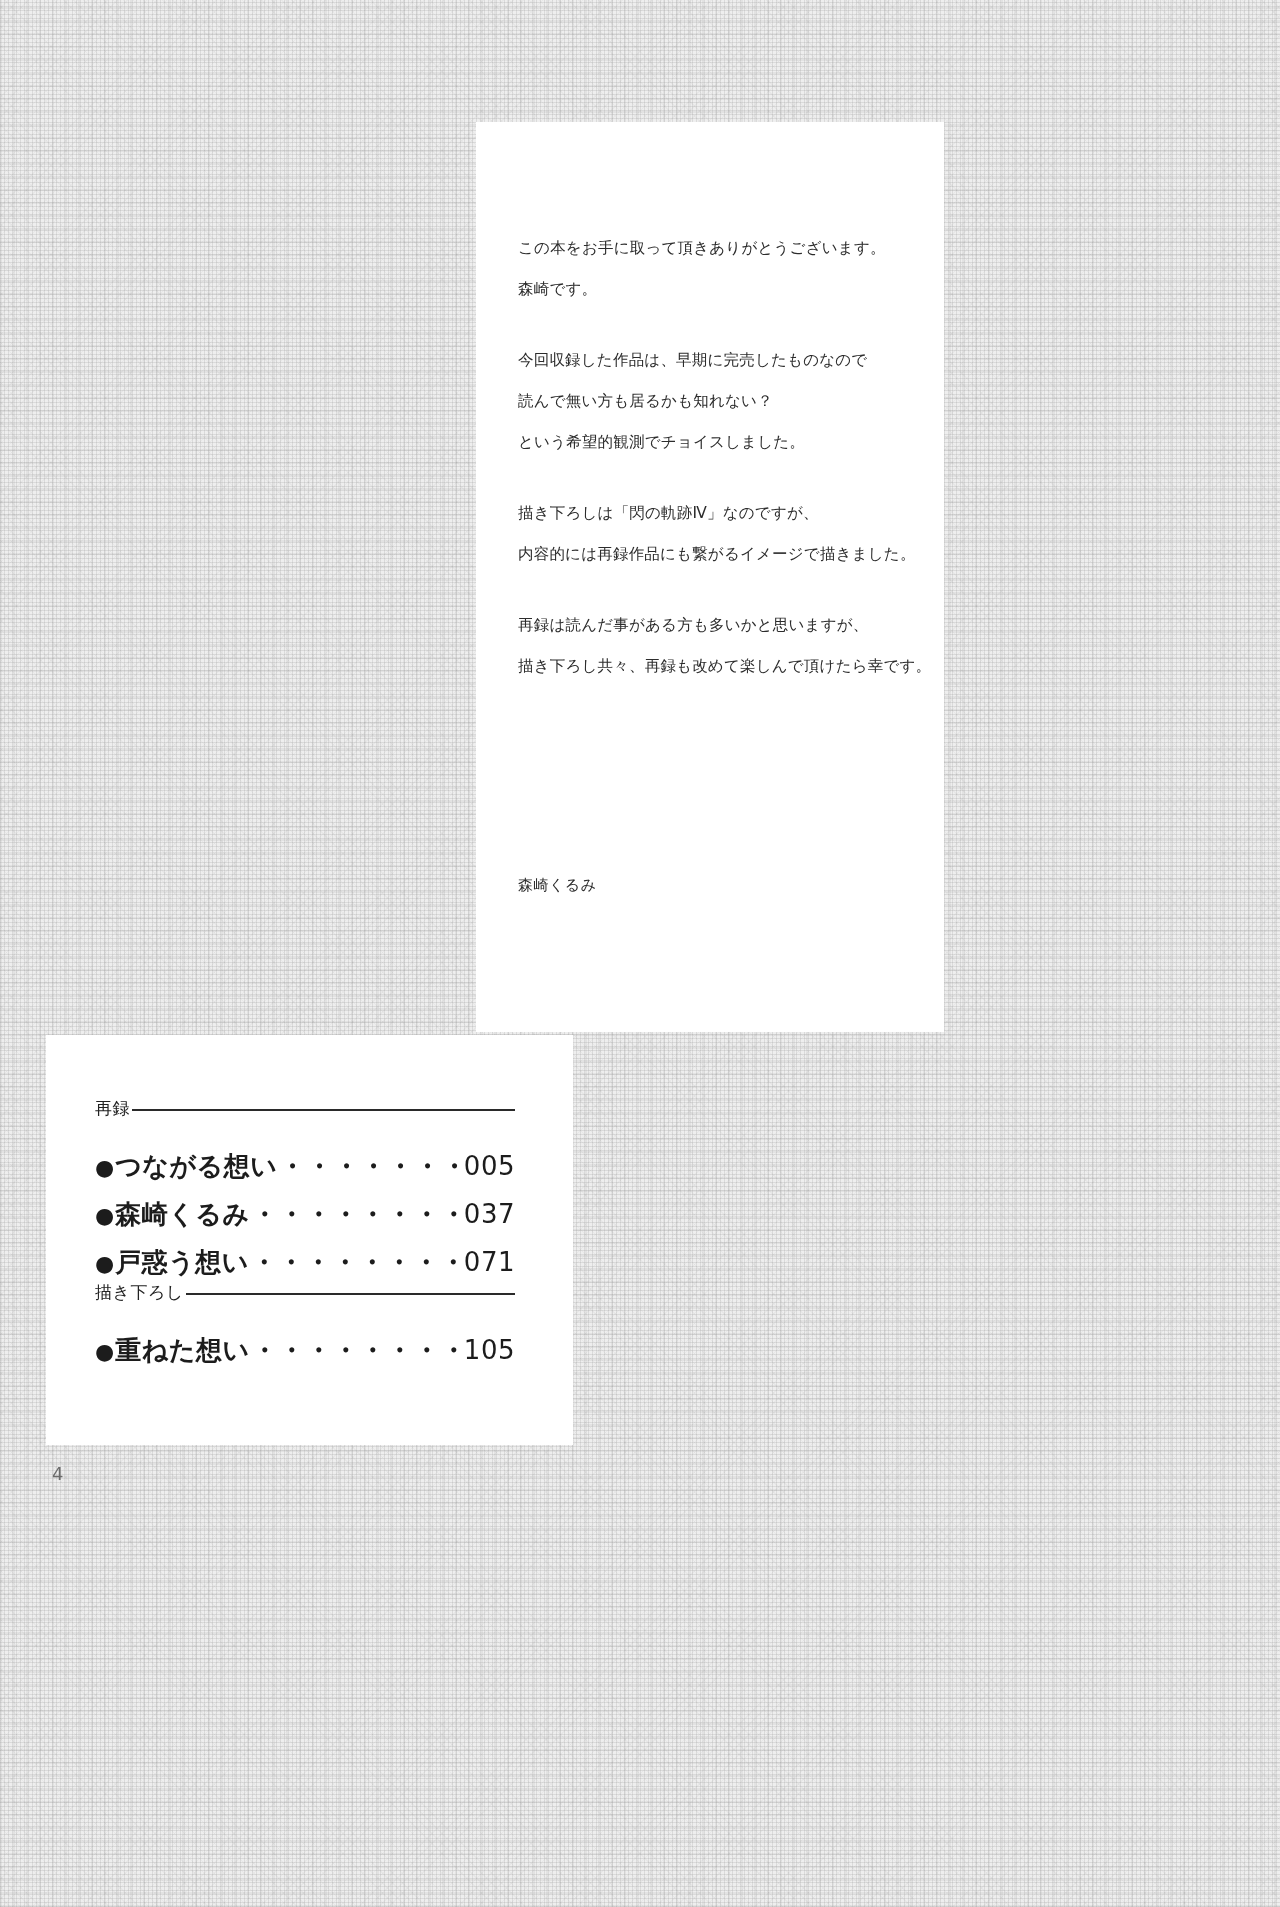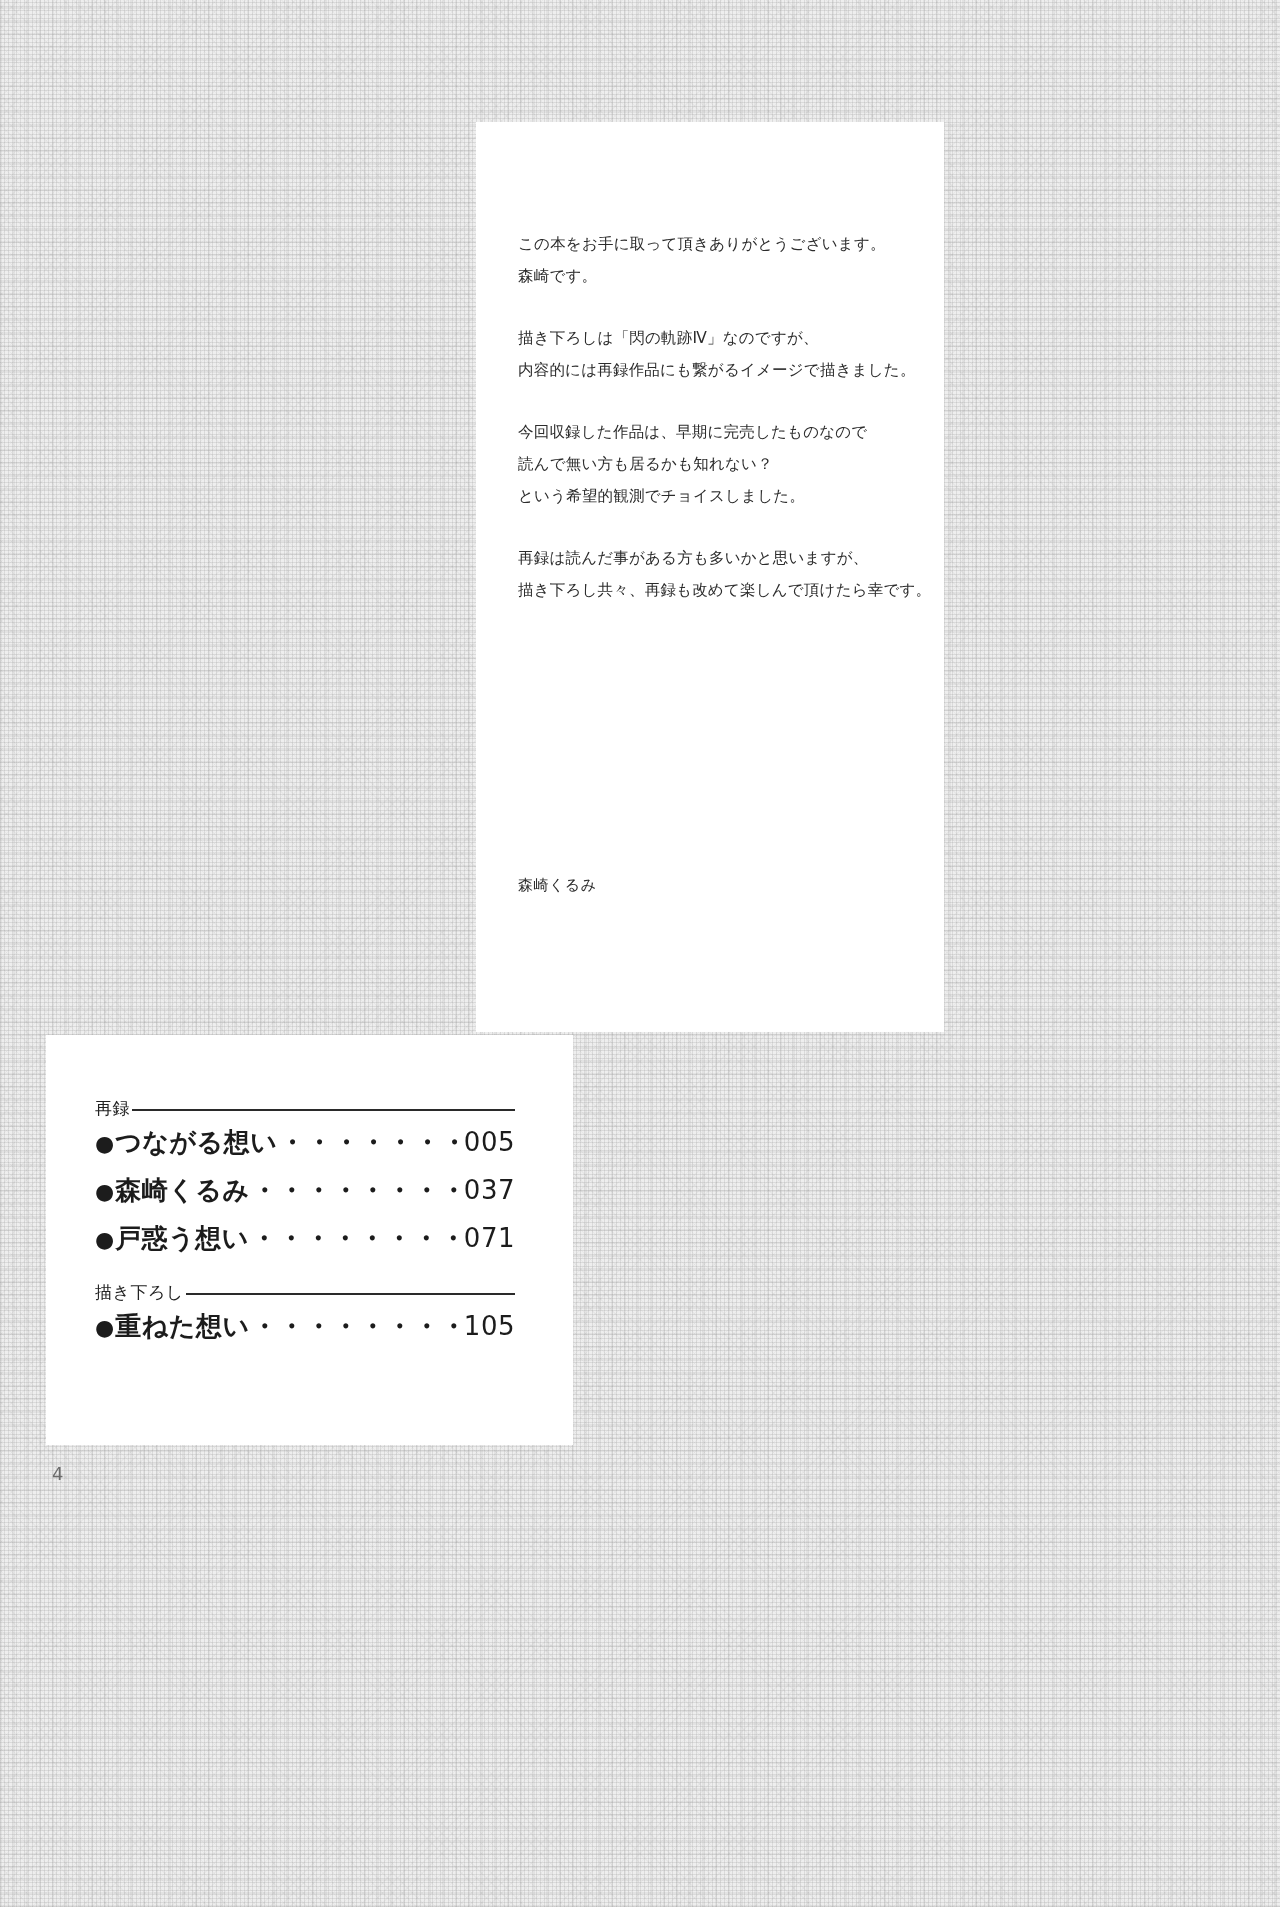--- a/index.html
+++ b/index.html
@@ -51,21 +51,21 @@
     height: 410px;
   }
 
   
   .afterword-text {
     position: absolute;
     left: 518px;
     top: 228px;
     width: 420px;
     font-size: 15.5px;
-    line-height: 32px;
+    line-height: 41px;
     color: #2c2c2c;
     letter-spacing: 0.2px;
     font-family: "DejaVu Sans", sans-serif;
   }
   .afterword-text p {
     margin: 0 0 30px 0;
     white-space: pre-line;
   }
   .afterword-text p:last-child {
     margin-bottom: 0;
@@ -125,20 +125,21 @@
     line-height: 1;
     color: #1c1c1c;
     margin-right: 1px;
   }
   .toc-title {
     font-size: 26px;
     font-weight: bold;
     color: #1c1c1c;
     letter-spacing: 0.5px;
     white-space: nowrap;
+    margin-top: 24px;
   }
   .toc-dots {
     flex: 1;
     overflow: hidden;
     white-space: nowrap;
     font-size: 26px;
     font-weight: bold;
     color: #1c1c1c;
     letter-spacing: 1px;
     margin: 0 2px;
@@ -167,25 +168,25 @@
 <body>
 
 <div class="page-bg"></div>
 
 <div class="panel afterword-panel"></div>
 <div class="panel contents-panel"></div>
 
 <div class="afterword-text">
   <p>この本をお手に取って頂きありがとうございます。
 森崎です。</p>
-  <p>描き下ろしは「閃の軌跡Ⅳ」なのですが、
-内容的には再録作品にも繋がるイメージで描きました。</p>
   <p>今回収録した作品は、早期に完売したものなので
 読んで無い方も居るかも知れない？
 という希望的観測でチョイスしました。</p>
+  <p>描き下ろしは「閃の軌跡Ⅳ」なのですが、
+内容的には再録作品にも繋がるイメージで描きました。</p>
   <p>再録は読んだ事がある方も多いかと思いますが、
 描き下ろし共々、再録も改めて楽しんで頂けたら幸です。</p>
 </div>
 
 <div class="signature">森崎くるみ</div>
 
 <div class="contents">
 
   <div class="section-header">
     <span class="sec-label">再録</span>

